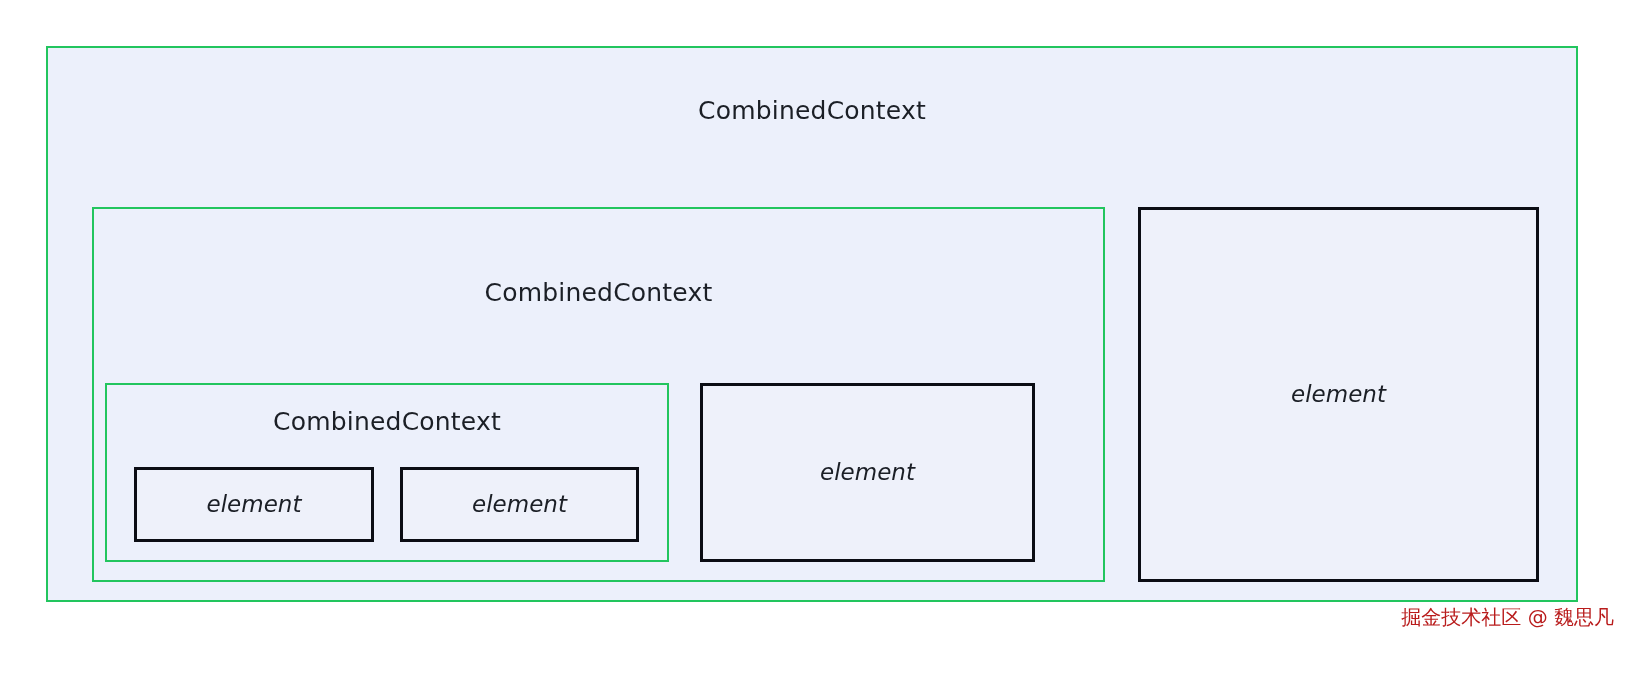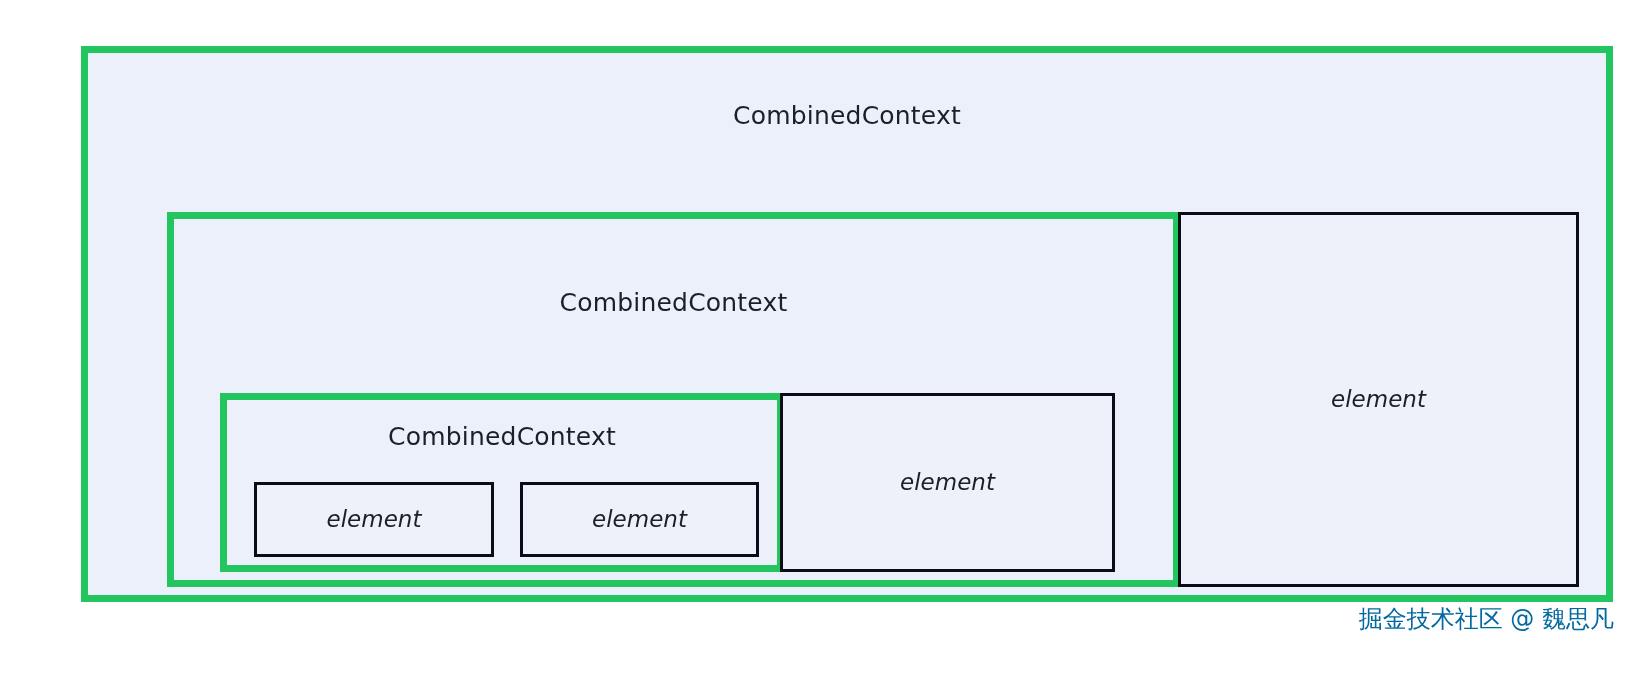--- a/index.html
+++ b/index.html
@@ -21,23 +21,22 @@
     left: 0;
     top: 0;
     width: 1628px;
     height: 676px;
   }
 
   
   .ctx-box {
     position: absolute;
     background: #ecf0fb;
-    border: 7px solid #22c55e;
+    border: 2px solid #22c55e;
     box-sizing: border-box;
-    margin-left: 35px;
   }
   .ctx-title {
     position: absolute;
     left: 0;
     right: 0;
     text-align: center;
     font-size: 25px;
     line-height: 1.2;
     letter-spacing: 0.2px;
     color: #1b1f26;
@@ -77,23 +76,23 @@
 
   #el-mid          { left: 606px;  top: 174px; width: 335px;  height: 179px; }
 
   #el-right        { left: 1090px; top: 159px; width: 401px;  height: 375px; }
 
   
   #watermark {
     position: absolute;
     right: 14px;
     top: 604px;
-    font-size: 24px;
+    font-size: 20px;
     line-height: 1.3;
-    color: #0369a1;
+    color: #b91c1c;
     white-space: nowrap;
     font-family: "DejaVu Sans", "Liberation Sans", sans-serif;
   }
 </style>
 </head>
 <body>
 
 <div class="canvas">
 
   <div class="ctx-box" id="outer-box">

